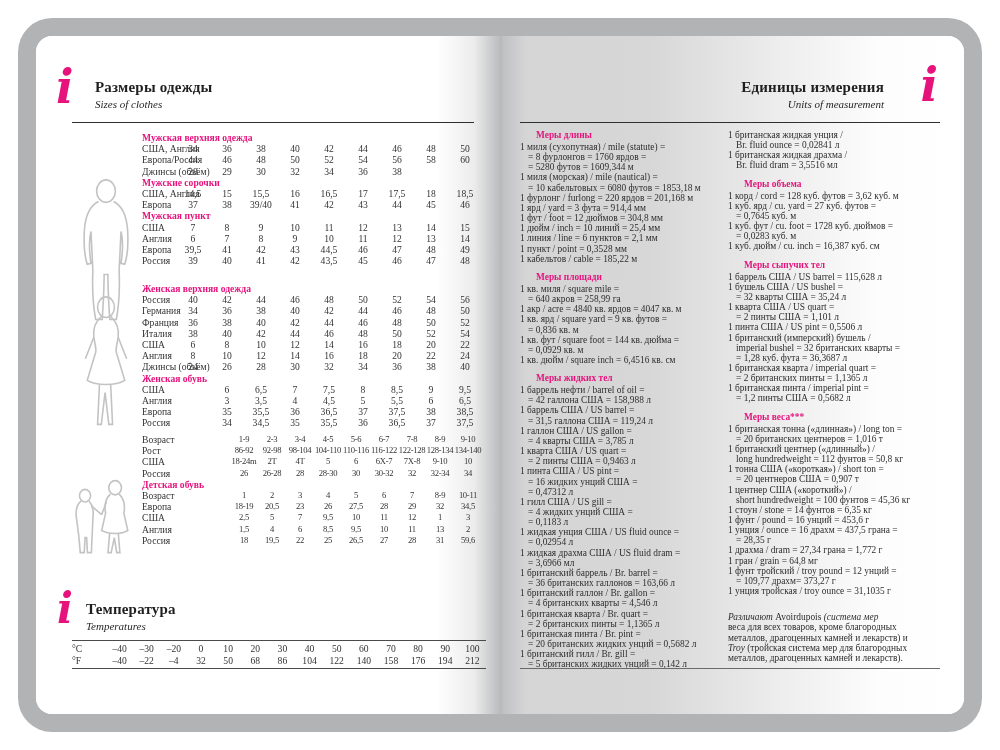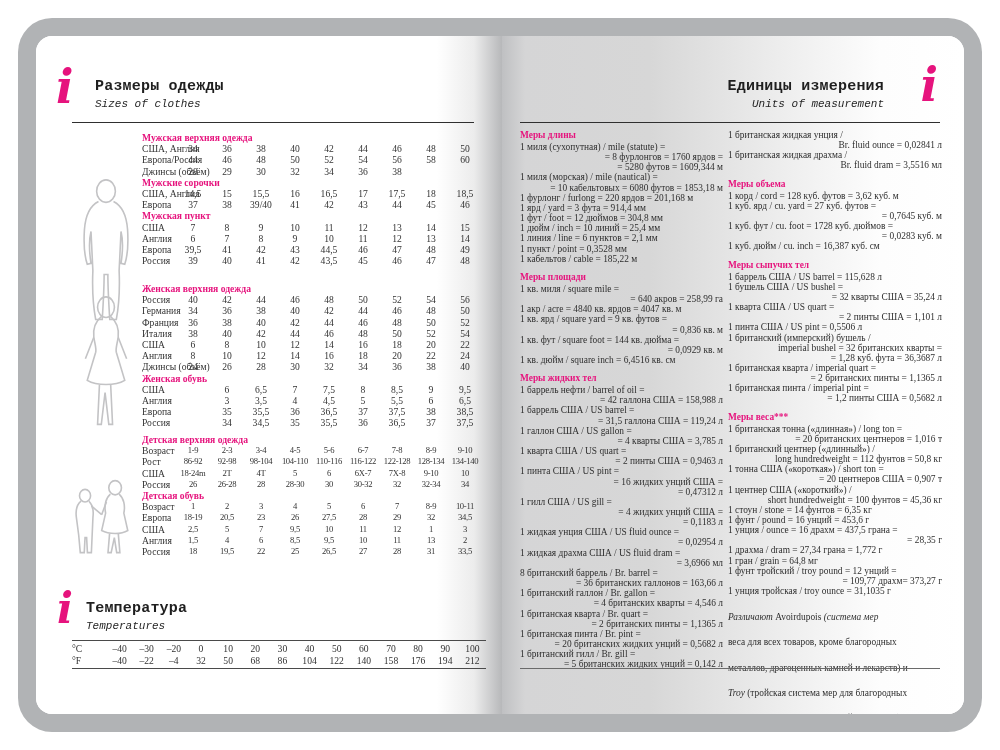--- a/index.html
+++ b/index.html
@@ -11,21 +11,21 @@
   .pages{position:absolute;inset:36px;border-radius:16px;overflow:hidden;background:#fff;}
   .page{position:absolute;top:0;bottom:0;}
   .page.left{left:0;width:466px;background:linear-gradient(90deg,#fff 0,#fff 86%,#ececec 94%,#b7b8ba 100%);}
   .page.right{left:466px;right:0;background:linear-gradient(90deg,#bfc0c2 0,#d5d5d6 5%,#d7d7d7 32%,#ededed 60%,#fdfdfd 82%,#fff 100%);}
 
   .info-i{position:absolute;font-family:"DejaVu Serif",serif;font-style:italic;font-weight:bold;color:var(--accent);line-height:1;}
   .lp-i{left:20px;top:28px;font-size:46px;}
   .temp-i{left:21px;top:552px;font-size:42px;}
   .rp-i{right:26px;top:26px;font-size:46px;}
 
-  .hdr{position:absolute;font-family:Liberation Mono, monospace;}
+  .hdr{position:absolute;}
   .lp-hdr{left:59px;top:42px;}
   .rp-hdr{right:80px;top:42px;text-align:right;}
   .h-ru{font-size:15px;font-weight:bold;color:#1f1f1f;letter-spacing:.2px;line-height:18px;}
   .h-en{font-size:11px;font-style:italic;color:#1f1f1f;line-height:16px;}
   .temp-hdr{left:50px;top:564px;}
 
   .rule{position:absolute;border-top:1px solid #2f2f2f;height:0;}
   #lp-rule{left:36px;top:86px;width:402px;}
   #rp-rule{left:18px;top:86px;width:420px;}
   #temp-rule-top{left:36px;top:604px;width:414px;border-top-color:#4a4a4a;}
@@ -50,25 +50,25 @@
 
   table.temp-table{position:absolute;left:36px;top:607px;width:414px;border-collapse:collapse;table-layout:fixed;}
   table.temp-table td{padding:0;font-size:9.6px;line-height:11.5px;height:11.5px;color:#333;white-space:nowrap;}
   table.temp-table td.lbl{width:34px;text-align:left;}
   table.temp-table td.val{text-align:center;}
 
   .col{position:absolute;top:94px;font-size:9.4px;line-height:10.15px;color:var(--ink);}
   .col1{left:18px;width:203px;}
   .col2{left:226px;width:214px;}
   .m-sec{margin-bottom:8px;}
-  .m-title{color:var(--accent);font-weight:bold;line-height:11px;margin-bottom:1px;}
+  .m-title{color:var(--accent);font-weight:bold;line-height:11px;margin-bottom:1px;margin-left:16px;}
   .m-line{white-space:nowrap;}
-  .m-line.ind{padding-left:8px;text-align:right;}
+  .m-line.ind{padding-left:8px;}
   .footnote{margin-top:16px;}
-  .fn-line{white-space:nowrap;margin-top:15px;}
+  .fn-line{white-space:nowrap;}
 </style>
 </head>
 <body>
 
 <div class="stage">
   <div class="cover"></div>
   <div class="pages">
 
     <div class="page left" id="left-page">
       <div class="info-i lp-i">i</div>
@@ -405,23 +405,20 @@
               <ellipse cx="26" cy="40" rx="7" ry="8"></ellipse>
               <path d="M21,47 C16,51 14,59 15,67 L18,90 L20,112 L25,112 L26,93 L28,93 L29,112 L34,112 L36,67 C37,59 35,51 31,47"></path>
               <path d="M34,53 L47,64"></path>
               <ellipse cx="64" cy="30" rx="8" ry="9"></ellipse>
               <path d="M58,38 C52,43 50,53 52,62 L47,84 C56,89 72,89 80,84 L75,62 C77,53 75,43 69,38"></path>
               <path d="M57,88 L55,112 L59,112 L63,93 L66,112 L70,112 L68,88"></path>
               <path d="M53,48 L47,64"></path>
             </svg></div>
           <table class="size-table">
             <tbody>
-              <tr class="sec">
-                <td colspan="10">Детская верхняя одежда</td>
-              </tr>
               <tr>
                 <td class="lbl">Возраст</td>
                 <td class="val">1-9</td>
                 <td class="val">2-3</td>
                 <td class="val">3-4</td>
                 <td class="val">4-5</td>
                 <td class="val">5-6</td>
                 <td class="val">6-7</td>
                 <td class="val">7-8</td>
                 <td class="val">8-9</td>
@@ -517,21 +514,21 @@
               <tr>
                 <td class="lbl">Россия</td>
                 <td class="val">18</td>
                 <td class="val">19,5</td>
                 <td class="val">22</td>
                 <td class="val">25</td>
                 <td class="val">26,5</td>
                 <td class="val">27</td>
                 <td class="val">28</td>
                 <td class="val">31</td>
-                <td class="val">33,5</td>
+                <td class="val">59,6</td>
               </tr>
             </tbody>
           </table>
         </div>
       </div>
 
     <div class="page right" id="right-page">
       <div class="info-i rp-i">i</div>
       <div class="hdr rp-hdr">
         <div class="h-ru">Единицы измерения</div>
@@ -578,21 +575,21 @@
             <div class="m-line">1 пинта США / US pint =</div>
             <div class="m-line ind">= 16 жидких унций США =</div>
             <div class="m-line ind">= 0,47312 л</div>
             <div class="m-line">1 гилл США / US gill =</div>
             <div class="m-line ind">= 4 жидких унций США =</div>
             <div class="m-line ind">= 0,1183 л</div>
             <div class="m-line">1 жидкая унция США / US fluid ounce =</div>
             <div class="m-line ind">= 0,02954 л</div>
             <div class="m-line">1 жидкая драхма США / US fluid dram =</div>
             <div class="m-line ind">= 3,6966 мл</div>
-            <div class="m-line">8 британский баррель / Br. barrel =</div>
+            <div class="m-line">1 британский баррель / Br. barrel =</div>
             <div class="m-line ind">= 36 британских галлонов = 163,66 л</div>
             <div class="m-line">1 британский галлон / Br. gallon =</div>
             <div class="m-line ind">= 4 британских кварты = 4,546 л</div>
             <div class="m-line">1 британская кварта / Br. quart =</div>
             <div class="m-line ind">= 2 британских пинты = 1,1365 л</div>
             <div class="m-line">1 британская пинта / Br. pint =</div>
             <div class="m-line ind">= 20 британских жидких унций = 0,5682 л</div>
             <div class="m-line">1 британский гилл / Br. gill =</div>
             <div class="m-line ind">= 5 британских жидких унций = 0,142 л</div>
           </div>

